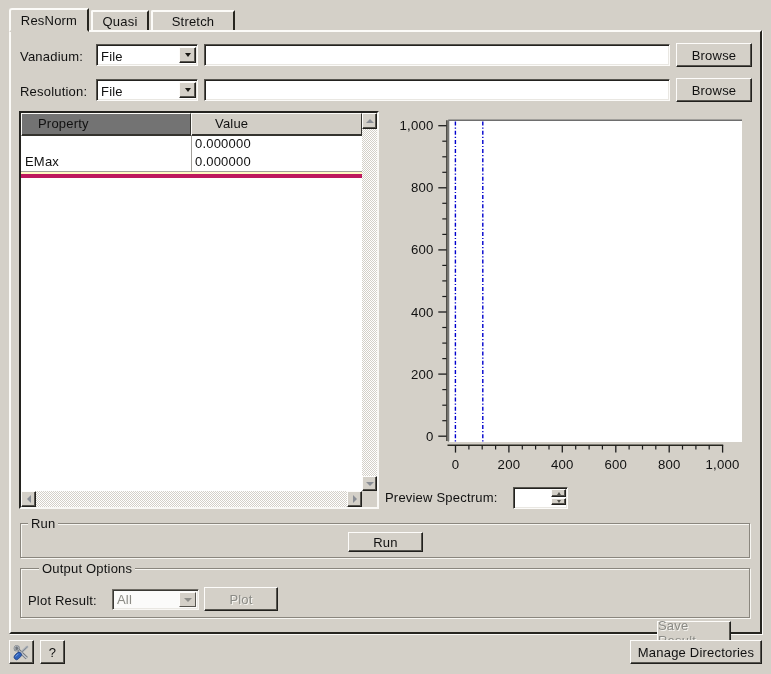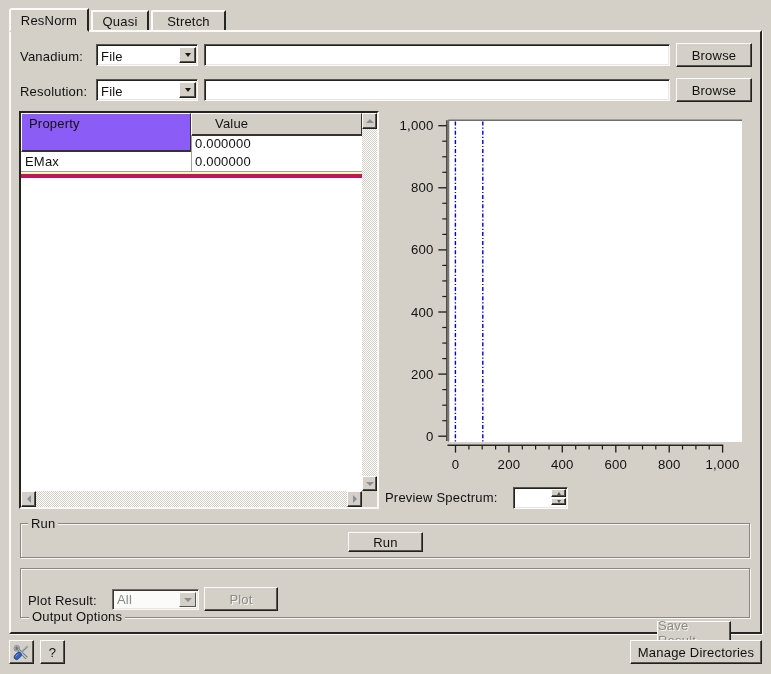--- a/index.html
+++ b/index.html
@@ -18,21 +18,21 @@
 .arrow-d{width:0;height:0;border-left:3.5px solid transparent;border-right:3.5px solid transparent;border-top:4px solid #1a1915;}
 </style>
 </head>
 <body>
 <div id="app">
 
   <div class="abs" style="left:9px;top:30px;width:753px;height:604px;box-sizing:border-box;border:2px solid;border-color:#fcfbf8 #26251f #26251f #fcfbf8;box-shadow:1px 1px 0 #fbfaf7;"></div>
 
   <div class="abs btn" style="left:9px;top:8px;width:80px;height:24px;box-sizing:border-box;background:#d4d0c8;border:2px solid;border-color:#fcfbf8 #26251f #d4d0c8 #fcfbf8;border-top-left-radius:3px;z-index:2;">ResNorm</div>
   <div class="abs btn" style="left:91px;top:10px;width:58px;height:20px;box-sizing:border-box;background:#d4d0c8;border-top:2px solid #fcfbf8;border-left:2px solid #fcfbf8;border-right:2px solid #26251f;border-top-left-radius:2px;">Quasi</div>
-  <div class="abs btn" style="left:151px;top:10px;width:75px;height:20px;box-sizing:border-box;background:#d4d0c8;border-top:2px solid #fcfbf8;border-left:2px solid #fcfbf8;border-right:2px solid #26251f;border-top-left-radius:2px;">Stretch</div>
+  <div class="abs btn" style="left:151px;top:10px;width:84px;height:20px;box-sizing:border-box;background:#d4d0c8;border-top:2px solid #fcfbf8;border-left:2px solid #fcfbf8;border-right:2px solid #26251f;border-top-left-radius:2px;">Stretch</div>
 
   <div class="abs" style="left:20px;top:49px;">Vanadium:</div>
   <div class="abs sunken" style="left:96px;top:44px;width:102px;height:22px;box-sizing:border-box;">
     <div class="abs" style="left:4px;top:3px;line-height:17px;">File</div>
     <div class="abs raised btn" style="right:1px;top:2px;bottom:2px;width:15px;">
         <div class="arrow-d"></div>
       </div>
   </div>
   <div class="abs sunken" style="left:204px;top:44px;width:466px;height:22px;box-sizing:border-box;"></div>
   <div class="abs raised btn" style="left:676px;top:43px;width:76px;height:24px;box-sizing:border-box;">Browse</div>
@@ -43,21 +43,21 @@
     <div class="abs raised btn" style="right:1px;top:2px;bottom:2px;width:15px;">
         <div class="arrow-d"></div>
       </div>
   </div>
   <div class="abs sunken" style="left:204px;top:79px;width:466px;height:22px;box-sizing:border-box;"></div>
   <div class="abs raised btn" style="left:676px;top:78px;width:76px;height:24px;box-sizing:border-box;">Browse</div>
 
   <div class="abs" style="left:19px;top:111px;width:360px;height:398px;box-sizing:border-box;background:#fff;border:2px solid;border-color:#24231f #f9f8f5 #f9f8f5 #24231f;">
     <div class="abs" style="left:0;top:0;width:356px;height:394px;">
 
-      <div class="abs" style="left:0;top:0;width:170px;height:39px;background:#8b5cf6;border:1px solid;border-color:#fbfaf7 #34332e #34332e #fbfaf7;box-shadow:inset 0 -1px 0 #34332e;box-sizing:border-box;line-height:20px;padding-left:7px;">Property</div>
+      <div class="abs" style="left:0;top:0;width:170px;height:23px;background:#737373;border:1px solid;border-color:#fbfaf7 #34332e #34332e #fbfaf7;box-shadow:inset 0 -1px 0 #34332e;box-sizing:border-box;line-height:20px;padding-left:16px;">Property</div>
       <div class="abs" style="left:170px;top:0;width:171px;height:23px;background:#d2cec6;border:1px solid;border-color:#fbfaf7 #34332e #34332e #fbfaf7;box-shadow:inset 0 -1px 0 #34332e;box-sizing:border-box;line-height:20px;padding-left:23px;">Value</div>
 
       <div class="abs" style="left:0;top:23px;width:341px;height:18px;background:#fef9c3;border-bottom:4px solid #be185d;box-sizing:border-box;line-height:16px;padding-left:4px;margin-top:24px;">EMin</div>
       <div class="abs" style="left:174px;top:23px;line-height:16px;">0.000000</div>
       <div class="abs" style="left:0;top:41px;width:341px;height:18px;background:#fff;border-bottom:1px solid #a19f9a;box-sizing:border-box;line-height:16px;padding-left:4px;">EMax</div>
       <div class="abs" style="left:174px;top:41px;line-height:16px;">0.000000</div>
       <div class="abs" style="left:170px;top:23px;width:1px;height:36px;background:#a19f9a;"></div>
 
       <div class="abs dither" style="left:341px;top:16px;width:15px;height:347px;"></div>
       <div class="abs raised btn" style="left:341px;top:0;width:15px;height:16px;box-sizing:border-box;">
@@ -163,21 +163,21 @@
         <div style="width:0;height:0;border-left:2.5px solid transparent;border-right:2.5px solid transparent;border-top:3px solid #54534d;"></div>
       </div>
   </div>
 
   <div class="abs gbox" style="left:20px;top:523px;width:730px;height:35px;box-sizing:border-box;">
     <div class="glabel" style="left:7px;">Run</div>
   </div>
   <div class="abs raised btn" style="left:348px;top:532px;width:75px;height:20px;box-sizing:border-box;">Run</div>
 
   <div class="abs gbox" style="left:20px;top:568px;width:730px;height:50px;box-sizing:border-box;">
-    <div class="glabel" style="left:8px;margin-top:48px;">Output Options</div>
+    <div class="glabel" style="left:18px;">Output Options</div>
   </div>
   <div class="abs" style="left:28px;top:593px;">Plot Result:</div>
   <div class="abs" style="left:112px;top:589px;width:87px;height:21px;box-sizing:border-box;background:#fbfbfa;border:1px solid;border-color:#6e6b64 #f8f7f4 #f8f7f4 #6e6b64;box-shadow:inset 1px 1px 0 #3b3a35, inset -1px -1px 0 #e9e7e2;">
     <div class="abs disabled" style="left:4px;top:1px;line-height:17px;">All</div>
     <div class="abs btn" style="right:2px;top:2px;bottom:2px;width:15px;background:#d4d0c8;border:1px solid;border-color:#fdfcfa #57554f #57554f #fdfcfa;">
         <div style="width:0;height:0;border-left:4px solid transparent;border-right:4px solid transparent;border-top:4px solid #8e8e8a;"></div>
       </div>
   </div>
   <div class="abs raised btn disabled" style="left:204px;top:587px;width:74px;height:24px;box-sizing:border-box;">Plot</div>
   <div class="abs raised btn disabled" style="left:657px;top:588px;width:74px;height:23px;box-sizing:border-box;margin-top:33px;">Save Result</div>

